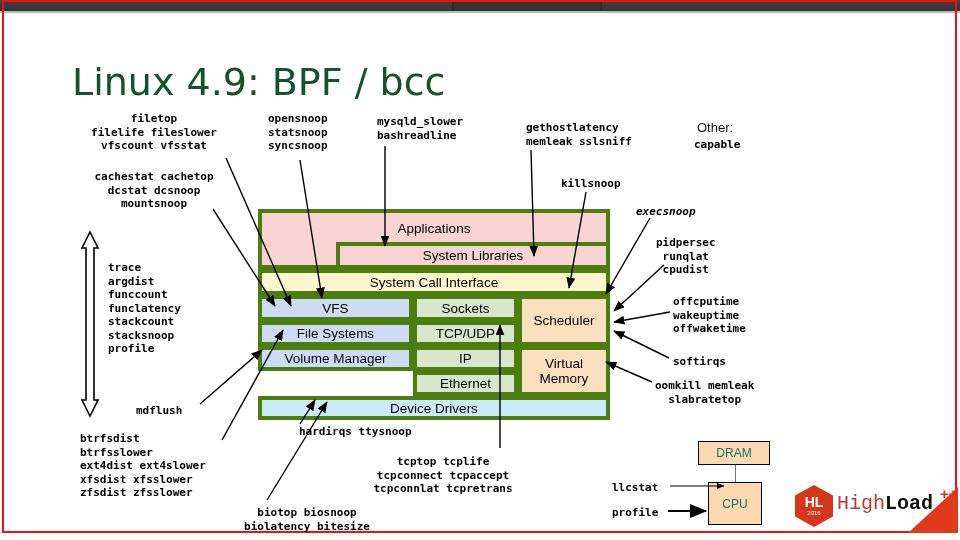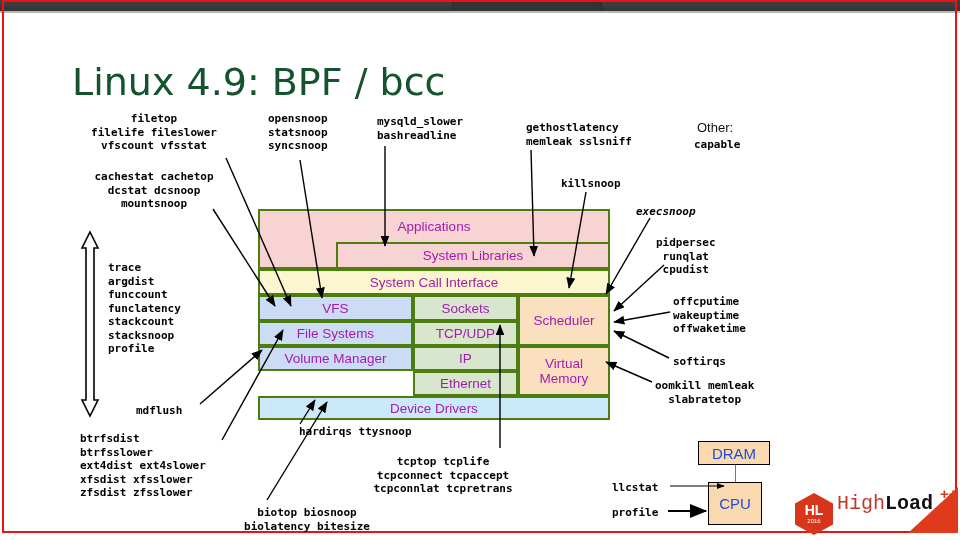--- a/index.html
+++ b/index.html
@@ -26,42 +26,42 @@
   .title{position:absolute;left:72px;top:60px;font-size:38px;color:#14532d;
     font-family:"DejaVu Sans","Liberation Sans",sans-serif;font-weight:400;letter-spacing:0px;white-space:nowrap;}
 
   
   .mono{position:absolute;font-family:"DejaVu Sans Mono","Liberation Mono",monospace;
     font-size:11px;font-weight:bold;color:#000;line-height:13.5px;white-space:pre;}
   .sans-lbl{position:absolute;font-family:"Liberation Sans",sans-serif;font-size:13px;color:#111;white-space:nowrap;}
 
   
   .stack{position:absolute;left:258px;top:209px;width:352px;height:207px;}
-  .blk{position:absolute;box-sizing:border-box;border:2px solid #4d7c0f;
-    font-family:"Liberation Sans",sans-serif;font-size:13.5px;color:#a21caf;
+  .blk{position:absolute;box-sizing:border-box;border:4px solid #4d7c0f;
+    font-family:"Liberation Sans",sans-serif;font-size:13.5px;color:#000000;
     display:flex;align-items:center;justify-content:center;text-align:center;line-height:15px;}
   .pink{background:#f8d3d3;}
   .cream{background:#fbf6d0;}
   .blue{background:#ccdcf4;}
   .green{background:#d7e6cd;}
   .orange{background:#fbe0c0;}
   .lblue{background:#cbe9f9;}
 
   
   .hwbox{position:absolute;box-sizing:border-box;border:1px solid #000;background:#fbd9b0;
-    font-family:"Liberation Sans",sans-serif;font-size:15px;color:#1d4ed8;
+    font-family:"Liberation Sans",sans-serif;font-size:12px;color:#0f766e;
     display:flex;align-items:center;justify-content:center;}
   .hwline{position:absolute;background:#777;}
 
   
   svg.arrows{position:absolute;left:0;top:0;width:960px;height:540px;overflow:visible;}
 
   
   .logo{position:absolute;left:795px;top:483px;width:160px;height:48px;}
-  .hexwrap{position:absolute;left:0;top:10px;width:22px;height:42px;}
+  .hexwrap{position:absolute;left:0;top:2px;width:22px;height:42px;}
   .hex{width:38px;height:42px;background:#d8361b;
        clip-path:polygon(50% 0%,100% 25%,100% 75%,50% 100%,0% 75%,0% 25%);
        display:flex;flex-direction:column;align-items:center;justify-content:center;}
   .hex .hl{color:#fff;font-size:14px;font-weight:bold;font-family:"Liberation Sans",sans-serif;line-height:14px;}
   .hex .yr{color:#fff;font-size:6px;font-family:"Liberation Sans",sans-serif;line-height:7px;margin-top:1px;}
   .wordmark{position:absolute;left:42px;top:6px;font-size:20px;font-family:Liberation Mono, monospace;line-height:30px;white-space:nowrap;}
   .wm-high{color:#c0392b;font-weight:400;}
   .wm-load{color:#111;font-weight:bold;}
   .wm-plus{position:absolute;left:145px;top:2px;color:#d8361b;font-size:15px;font-weight:bold;font-family:"Liberation Sans",sans-serif;}
   .corner-tri{position:absolute;left:908px;top:487px;width:0;height:0;

